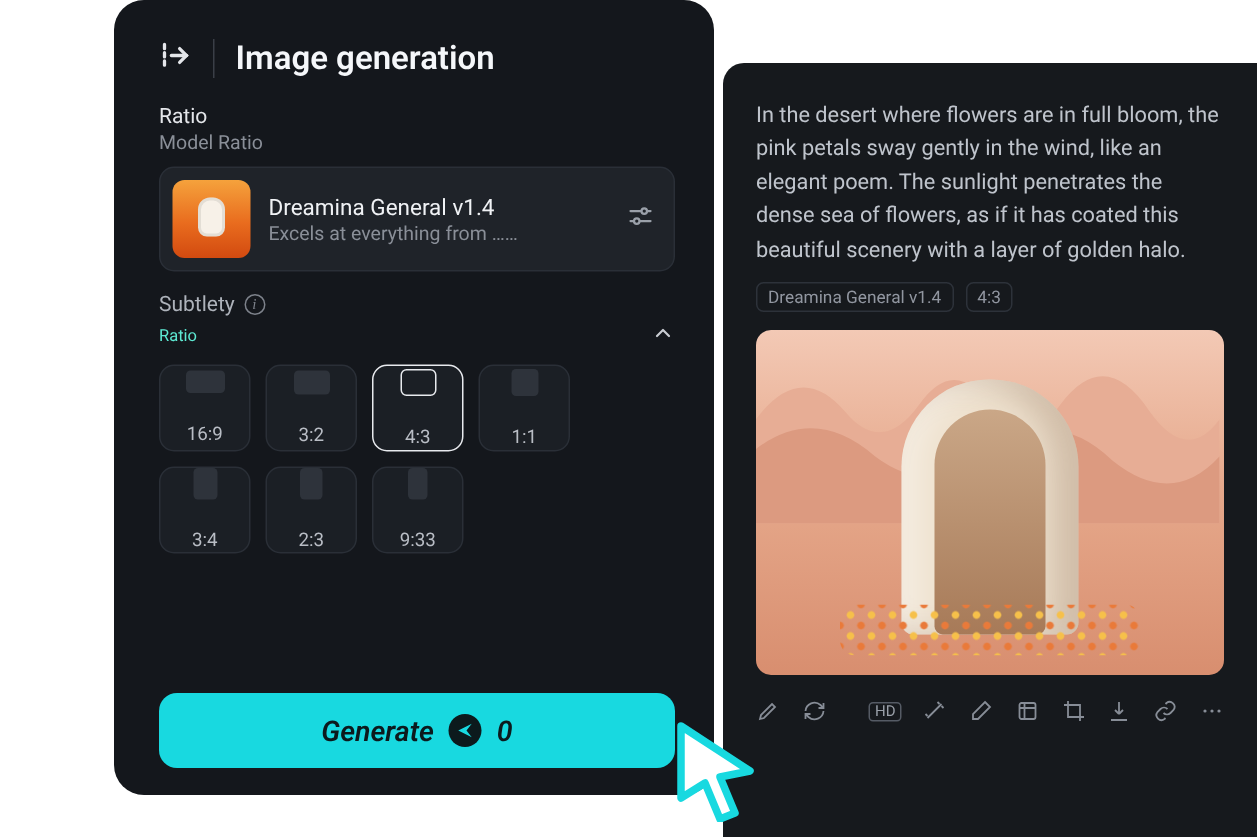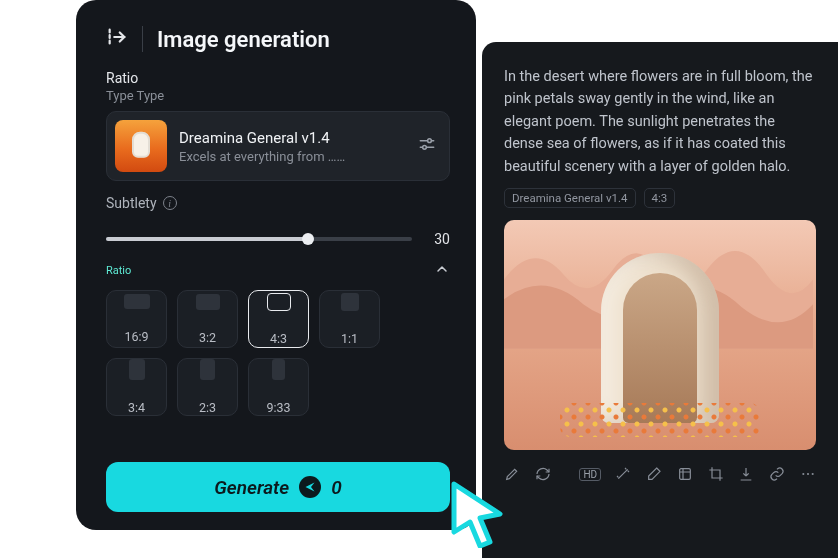--- a/index.html
+++ b/index.html
@@ -47,21 +47,21 @@
     width:18px; height:26px; background:#f7f1e8; border-radius:8px 8px 6px 6px;
     transform:translate(-50%,-55%);
     box-shadow: 0 0 0 2px rgba(0,0,0,.08) inset;
   }
   .model-info { flex: 1; min-width: 0; }
   .model-name { font-size: 15px; color: #f0f2f5; margin-bottom: 2px; }
   .model-desc { font-size: 13px; color: #8a8f98; white-space: nowrap; overflow: hidden; text-overflow: ellipsis; }
   .sliders-icon { color:#9aa0a9; }
   .subtlety-row {
     display: flex; align-items: center; gap: 6px; font-size: 14px; color: #aeb3bb;
-    margin-bottom: 20px;
+    margin-bottom: 3px;
   }
   .info-icon {
     width: 14px; height: 14px; border: 1.2px solid #7d828b; border-radius: 50%;
     display: inline-flex; align-items: center; justify-content: center;
     font-size: 10px; color: #7d828b; font-style: italic; font-family: Georgia, serif;
   }
   .slider-row { display: flex; align-items: center; gap: 14px; margin-bottom: 14px; }
   .slider-track {
     flex:1; height: 4px; background: #3a3f47; border-radius: 2px; position: relative;
   }
@@ -160,21 +160,21 @@
         <line x1="4" y1="4" x2="4" y2="20" stroke-dasharray="3 3"></line>
         <path d="M9 12h11"></path>
           <path d="M15 7l5 5-5 5"></path>
       </svg>
     </span>
     <span class="divider"></span>
     <span class="panel-title">Image generation</span>
   </div>
 
   <div class="section-label">Ratio</div>
-  <div class="section-sub">Type Type</div>
+  <div class="section-sub">Model Ratio</div>
 
   <div class="model-card">
     <div class="model-thumb"></div>
     <div class="model-info">
       <div class="model-name">Dreamina General v1.4</div>
       <div class="model-desc">Excels at everything from ……</div>
     </div>
     <span class="sliders-icon">
       <svg width="20" height="20" viewBox="0 0 24 24" fill="none" stroke="currentColor" stroke-width="1.8" stroke-linecap="round">
         <line x1="4" y1="8" x2="20" y2="8"></line>
@@ -182,27 +182,20 @@
         <line x1="4" y1="16" x2="20" y2="16"></line>
           <circle cx="9" cy="16" r="2.2" fill="#1f2329"></circle>
       </svg>
     </span>
   </div>
 
   <div class="subtlety-row">
     <span>Subtlety</span>
     <span class="info-icon">i</span>
   </div>
-  <div class="slider-row">
-    <div class="slider-track">
-      <div class="slider-fill"></div>
-      <div class="slider-thumb"></div>
-    </div>
-    <div class="slider-val">30</div>
-  </div>
 
   <div class="ratio-header">
     <span>Ratio</span>
     <span class="chevron-up">
       <svg width="16" height="16" viewBox="0 0 24 24" fill="none" stroke="#c9ccd2" stroke-width="2.2" stroke-linecap="round" stroke-linejoin="round">
           <polyline points="6 15 12 9 18 15"></polyline>
         </svg>
     </span>
   </div>
   <div class="ratio-grid">

